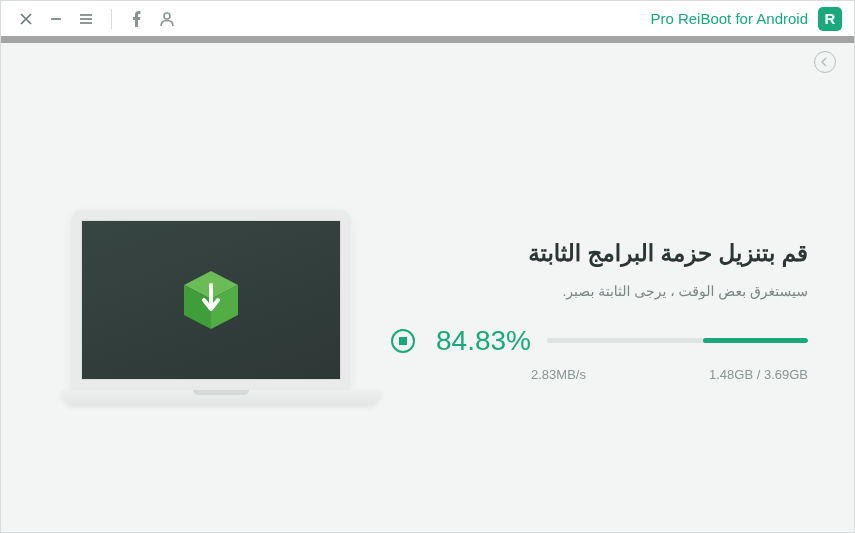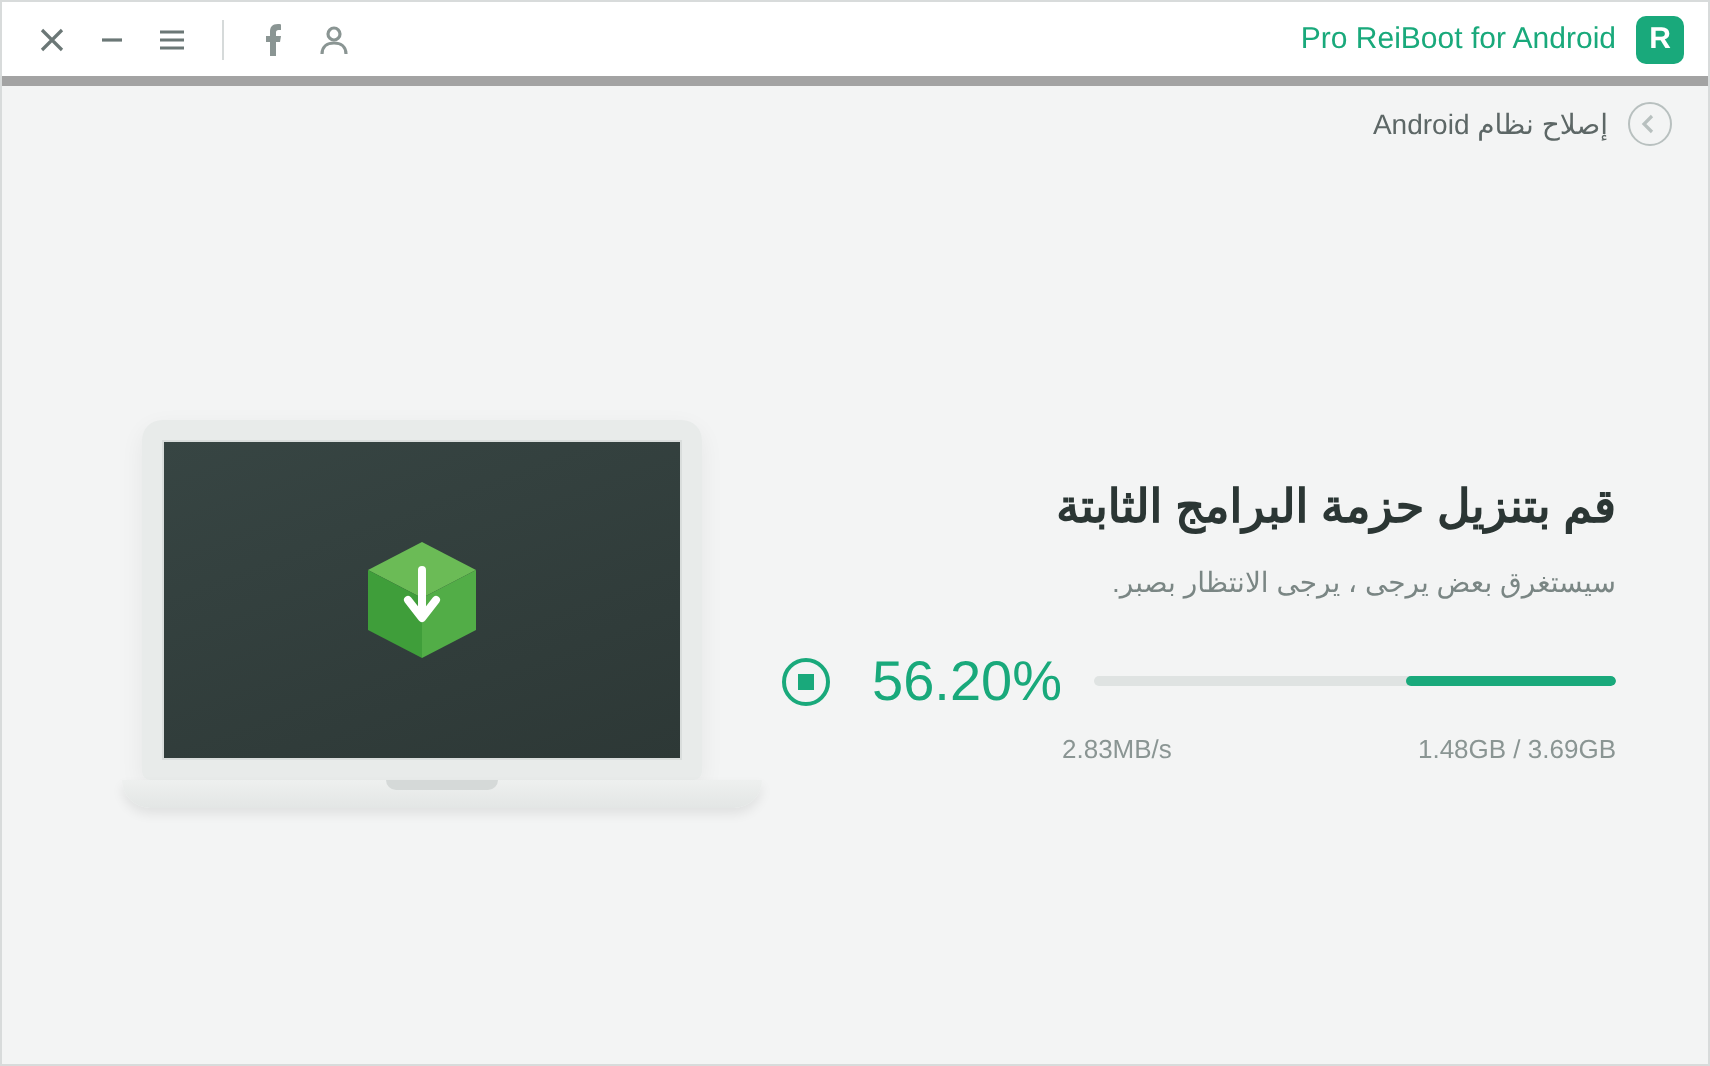--- a/index.html
+++ b/index.html
@@ -7,21 +7,21 @@
   width: 855px;
   height: 533px;
   background: #f3f4f4;
   font-family: "Segoe UI", Tahoma, Arial, sans-serif;
   overflow: hidden;
   border: 1px solid #d8dbdb;
 }
 .titlebar {
   height: 42px;
   background: #ffffff;
-  border-bottom: 5px solid #a3a3a3;
+  border-bottom: 7px solid #a3a3a3;
   display: flex;
   align-items: center;
   justify-content: space-between;
   padding: 0 12px;
 }
 .titlebar-left {
   display: flex;
   align-items: center;
   gap: 4px;
 }
@@ -248,21 +248,20 @@
   </div>
   <div class="titlebar-right">
     <span class="app-title">Pro ReiBoot for Android</span>
     <div class="app-logo">
         <span>R</span>
       </div>
   </div>
 </div>
 
 <div class="breadcrumb">
-  <span class="breadcrumb-text">إصلاح نظام Android</span>
   <div class="back-circle">
     <svg width="10" height="10" viewBox="0 0 10 10">
         <path d="M6 1 L2 5 L6 9" fill="none" stroke="#b8c0bf" stroke-width="1.6"></path>
       </svg>
   </div>
 </div>
 
 <div class="content">
   <div class="laptop-wrap">
     <div class="laptop">
@@ -275,27 +274,27 @@
         </svg>
       </div>
       <div class="laptop-base">
         <div class="laptop-notch"></div>
       </div>
     </div>
   </div>
 
   <div class="info">
     <div class="heading">قم بتنزيل حزمة البرامج الثابتة</div>
-    <div class="subtext">سيستغرق بعض يرجى ، يرجى الانتظار بصبر.</div>
+    <div class="subtext">سيستغرق بعض الوقت ، يرجى الثابتة بصبر.</div>
 
     <div class="progress-row">
       <div class="stop-btn">
         <div class="stop-inner"></div>
       </div>
-      <div class="percent">56.20%</div>
+      <div class="percent">84.83%</div>
       <div class="bar-wrap">
         <div class="bar">
           <div class="bar-fill" style="width:40.15%"></div>
         </div>
       </div>
     </div>
 
     <div class="stats">
       <span>2.83MB/s</span>
       <span>1.48GB / 3.69GB</span>

